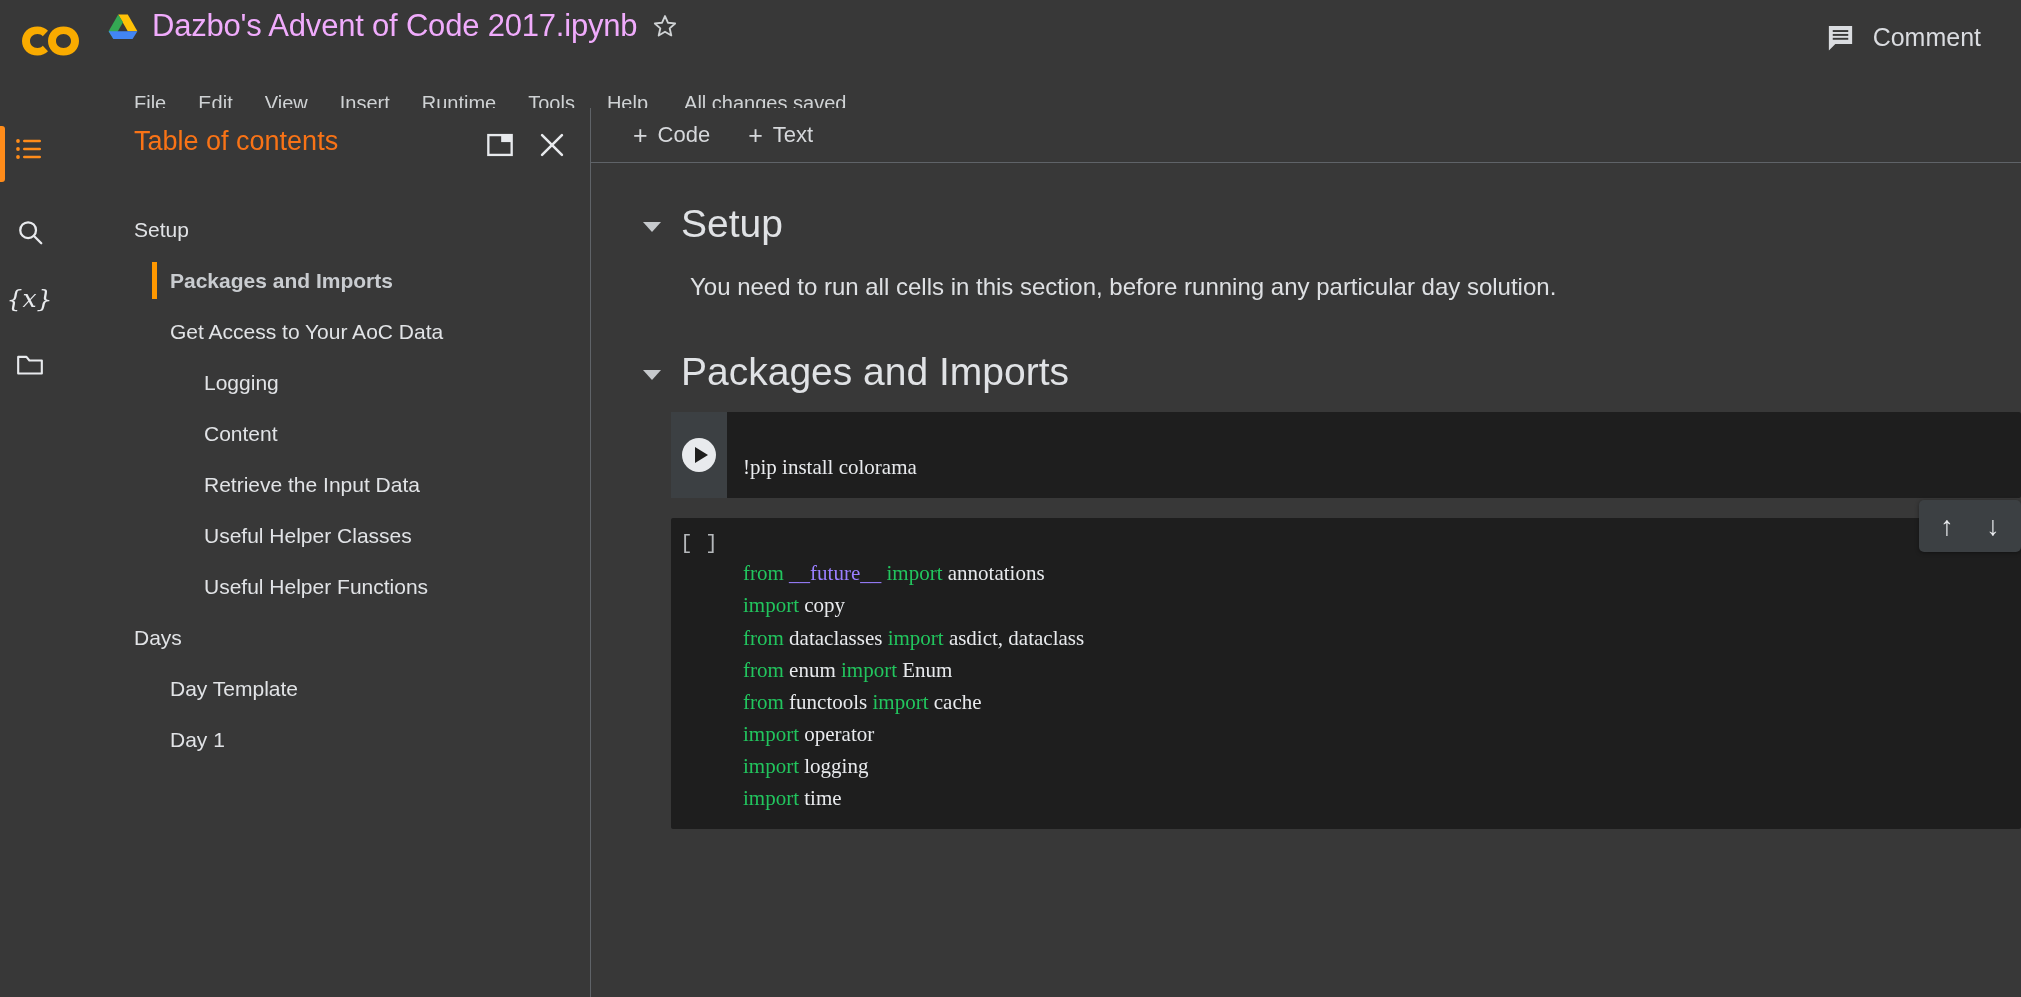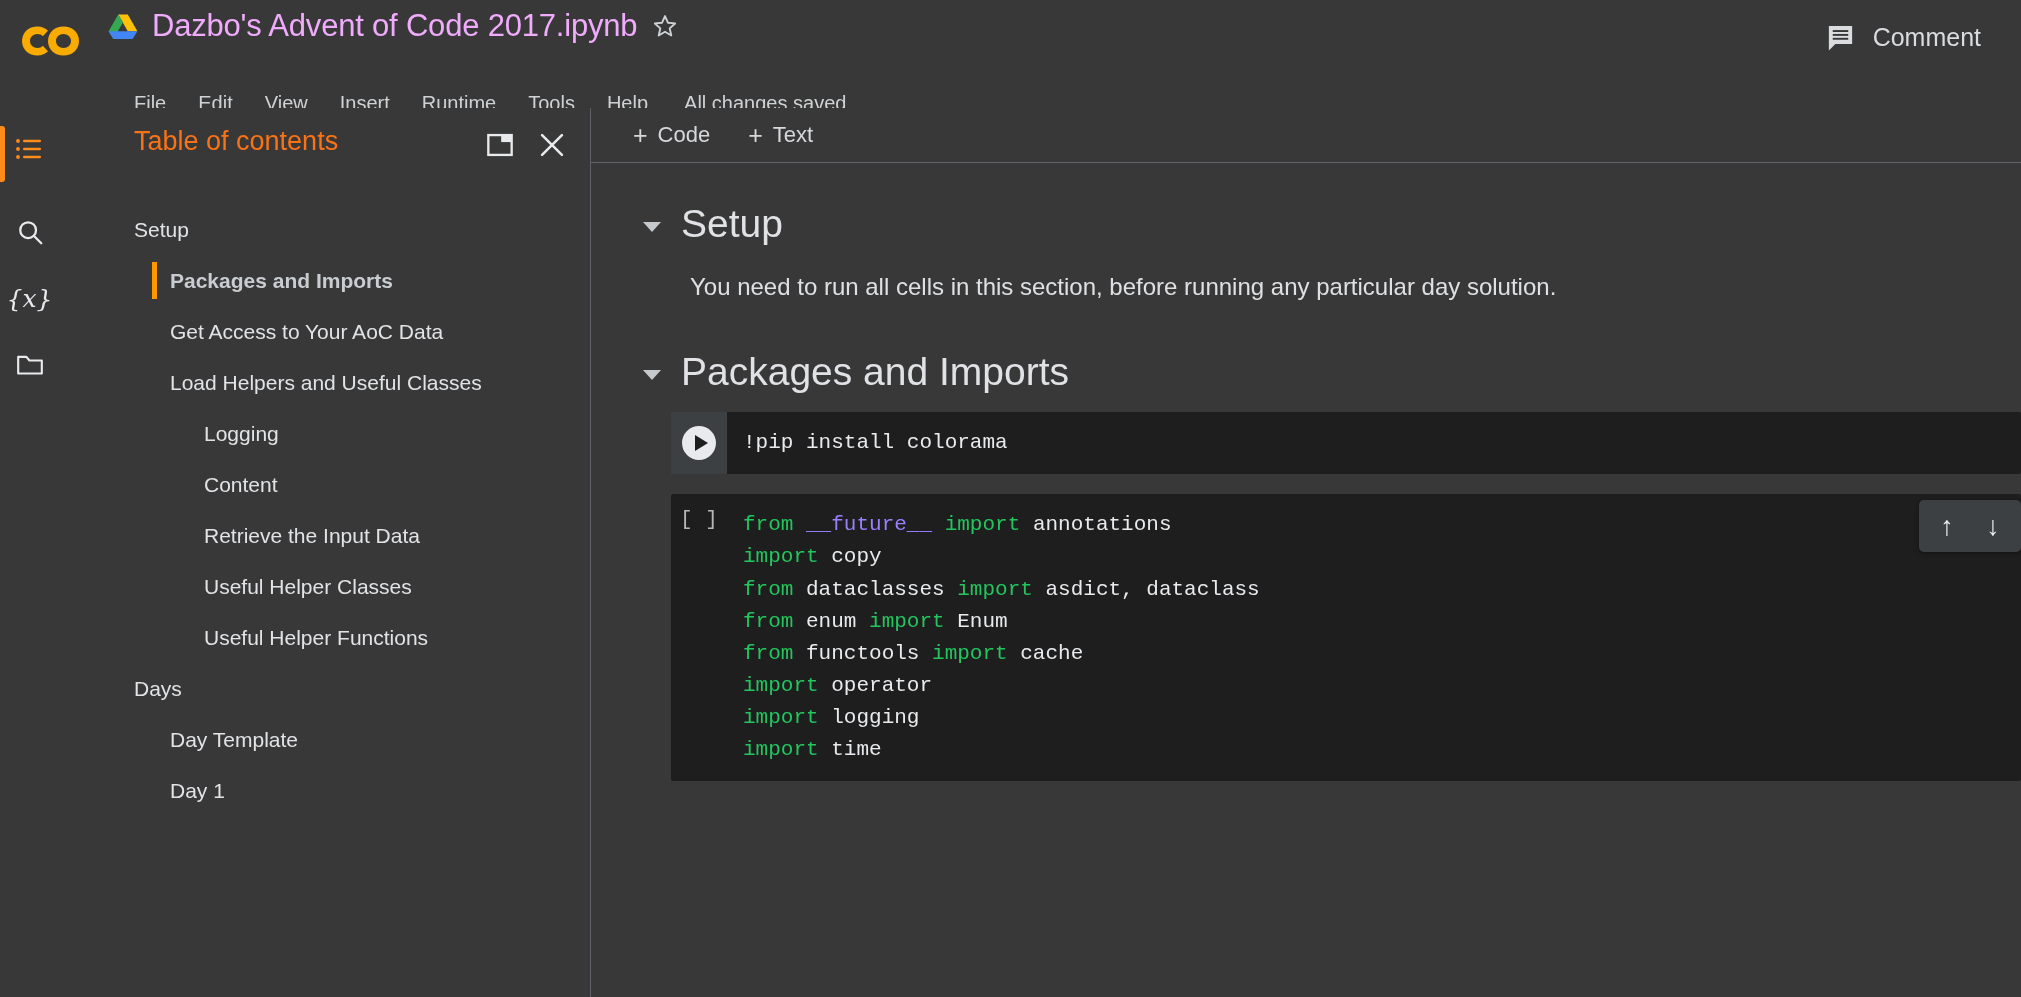--- a/index.html
+++ b/index.html
@@ -177,23 +177,23 @@
     border-left: 13px solid #1e1e1e;
   }
   .idle-gutter {
     width: 56px; flex: none; display: flex; align-items: flex-start;
     justify-content: center; padding-top: 14px;
     font-family: "Liberation Mono", monospace; font-size: 21px; color: #b5b8bb;
     cursor: pointer;
   }
   .code-text {
     flex: 1; padding: 15px 11px 15px 16px;
-    font-family: Liberation Mono, monospace;
+    font-family: Liberation Serif, serif;
     font-size: 21px; line-height: 1.53; color: #e8eaed;
-    white-space: pre; overflow: hidden;
+    white-space: pre; overflow: hidden; margin-top: 24px;
   }
   .cell-output {
     background: #383838; padding: 13px 0 13px 72px;
     font-family: "Liberation Mono", monospace;
     font-size: 21px; color: #d9dbde; white-space: pre; overflow: hidden;
   }
   
   .kw  { color: #22c55e; }
   .mod { color: #9a7fff; }
   .id  { color: #e8eaed; }
@@ -313,24 +313,20 @@
           <div class="toc-label">Setup</div>
         </div>
         <div class="toc-row lvl2 active">
           <div class="bar"></div>
           <div class="toc-label">Packages and Imports</div>
         </div>
         <div class="toc-row lvl2">
           <div class="bar"></div>
           <div class="toc-label">Get Access to Your AoC Data</div>
         </div>
-        <div class="toc-row lvl2">
-          <div class="bar"></div>
-          <div class="toc-label">Load Helpers and Useful Classes</div>
-        </div>
         <div class="toc-row lvl3">
           <div class="bar"></div>
           <div class="toc-label">Logging</div>
         </div>
         <div class="toc-row lvl3">
           <div class="bar"></div>
           <div class="toc-label">Content</div>
         </div>
         <div class="toc-row lvl3">
           <div class="bar"></div>

